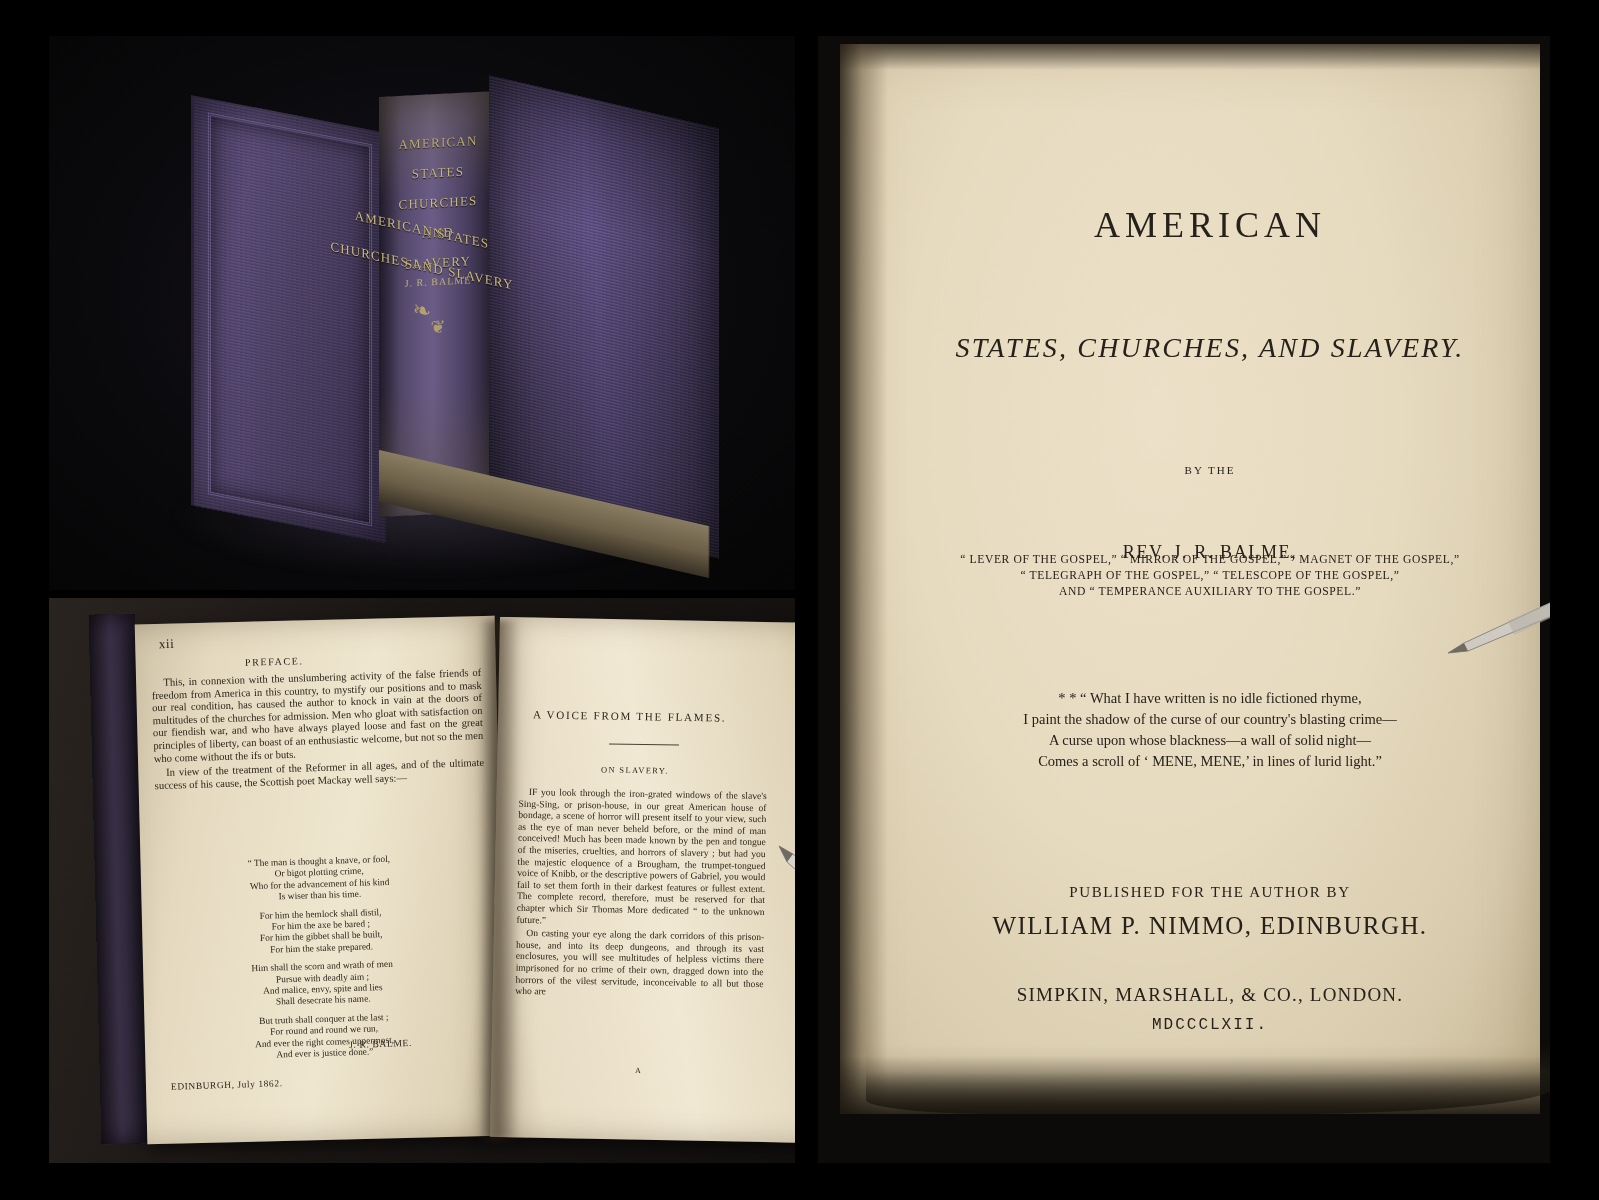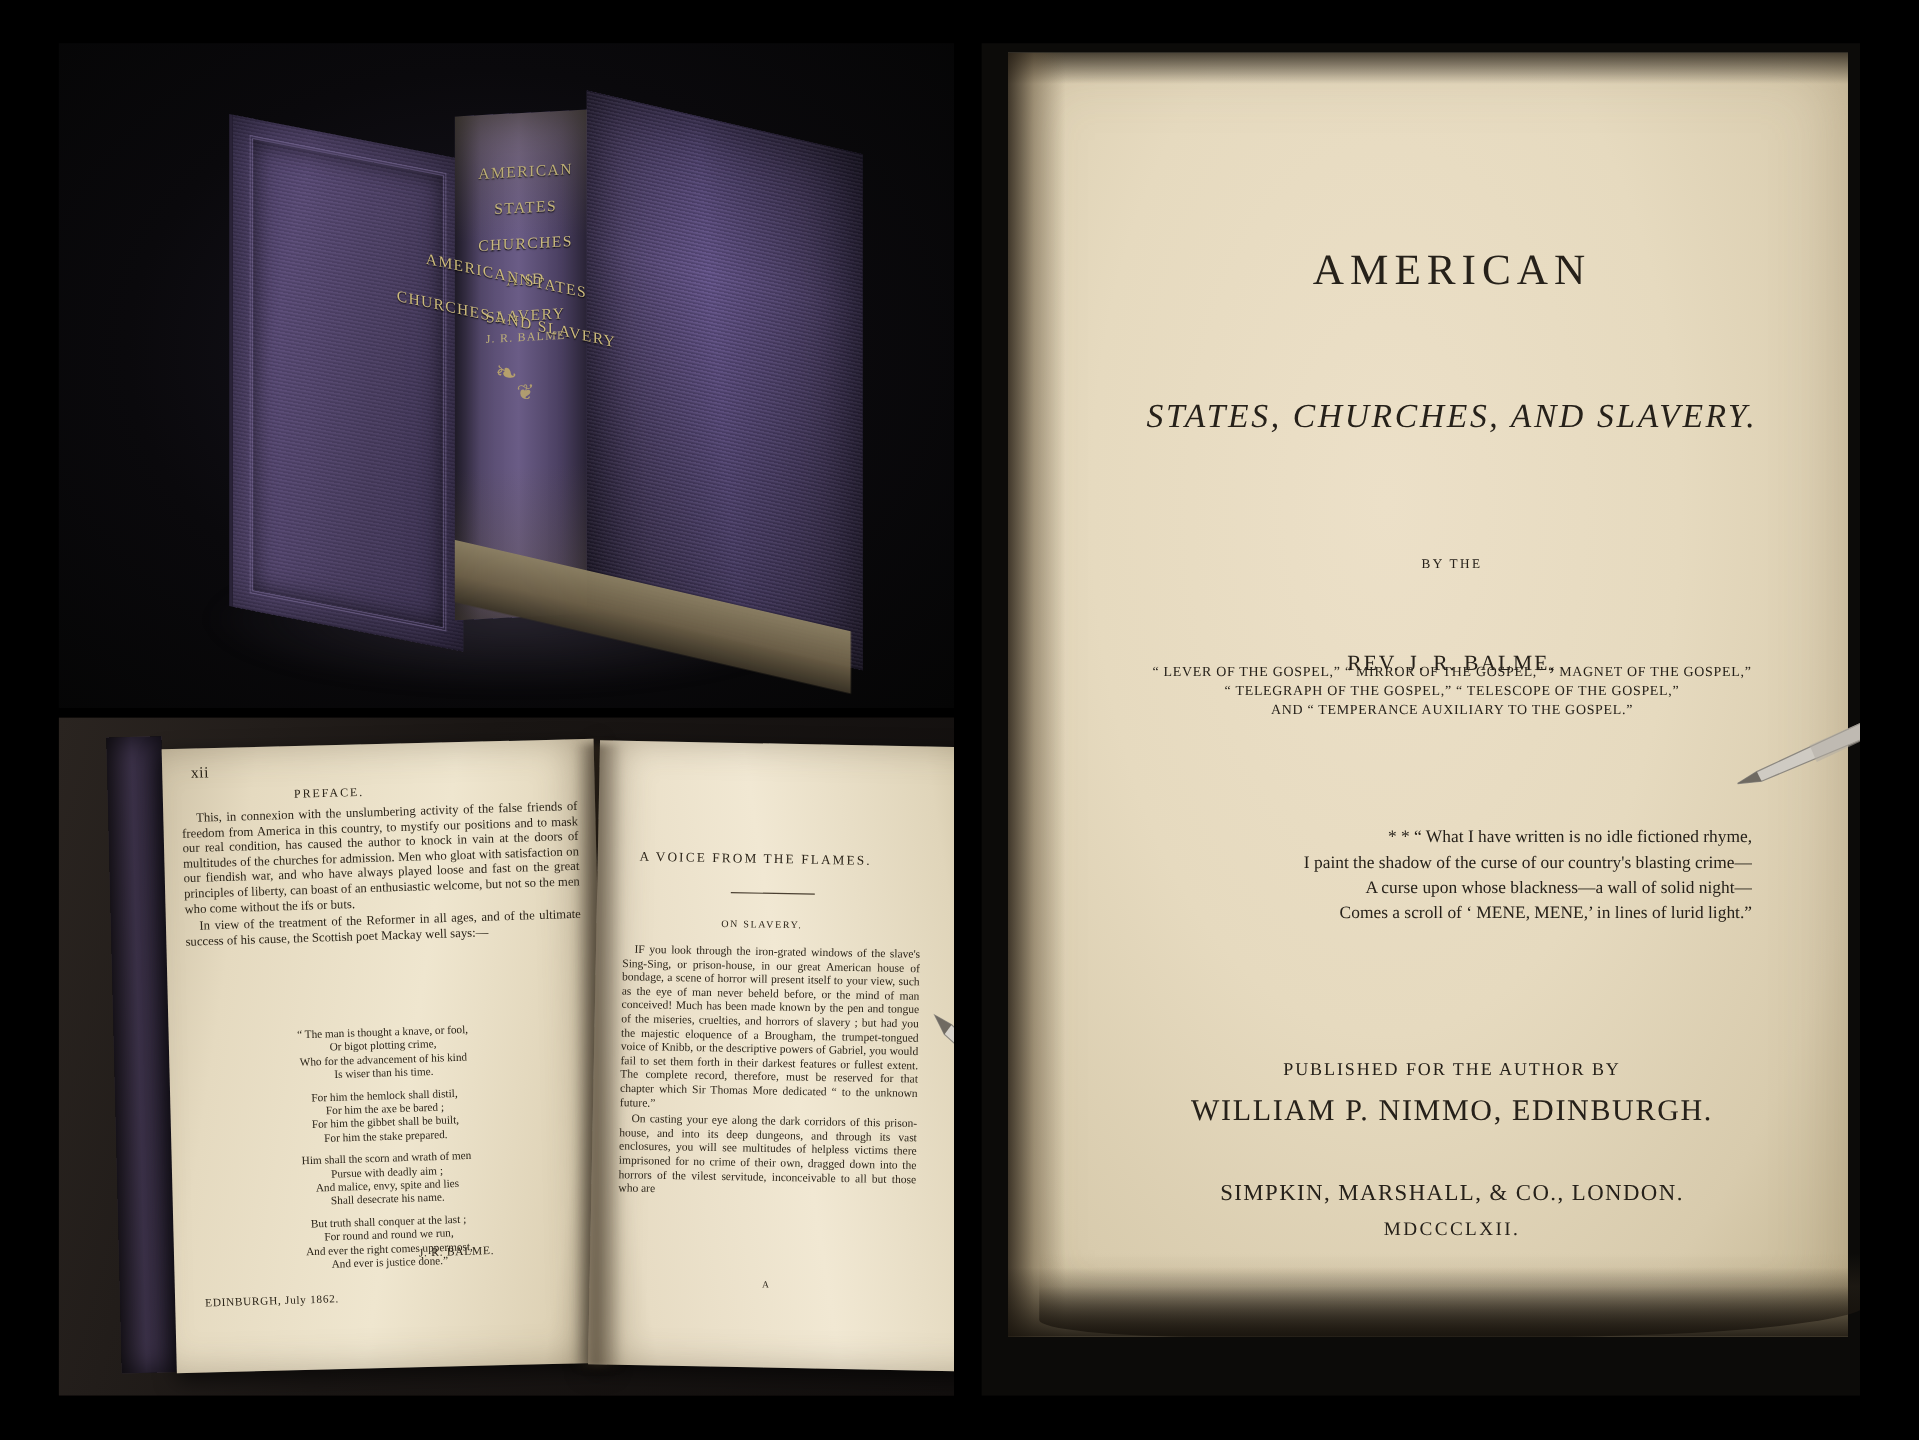--- a/index.html
+++ b/index.html
@@ -401,21 +401,21 @@
   .tp-credentials {
     top: 508px;
     font-size: 11.6px;
     line-height: 16px;
     letter-spacing: 0.6px;
   }
   .tp-epigraph {
     top: 644px;
     left: 120px;
     width: 500px;
-    text-align: right;
+    text-align: center;
     font-size: 14.5px;
     line-height: 21px;
   }
   .tp-pub {
     top: 840px;
     font-size: 15px;
     letter-spacing: 1.6px;
   }
   .tp-pub2 {
     top: 868px;
@@ -424,20 +424,21 @@
   }
   .tp-pub3 {
     top: 940px;
     font-size: 19px;
     letter-spacing: 1.2px;
   }
   .tp-date {
     top: 972px;
     font-size: 16px;
     letter-spacing: 2px;
+    font-family: Liberation Mono, monospace;
   }
   .pointer-b {
     position: absolute;
     left: 600px;
     top: 555px;
     width: 160px;
     height: 110px;
   }
   .tp-curl {
     position: absolute;

